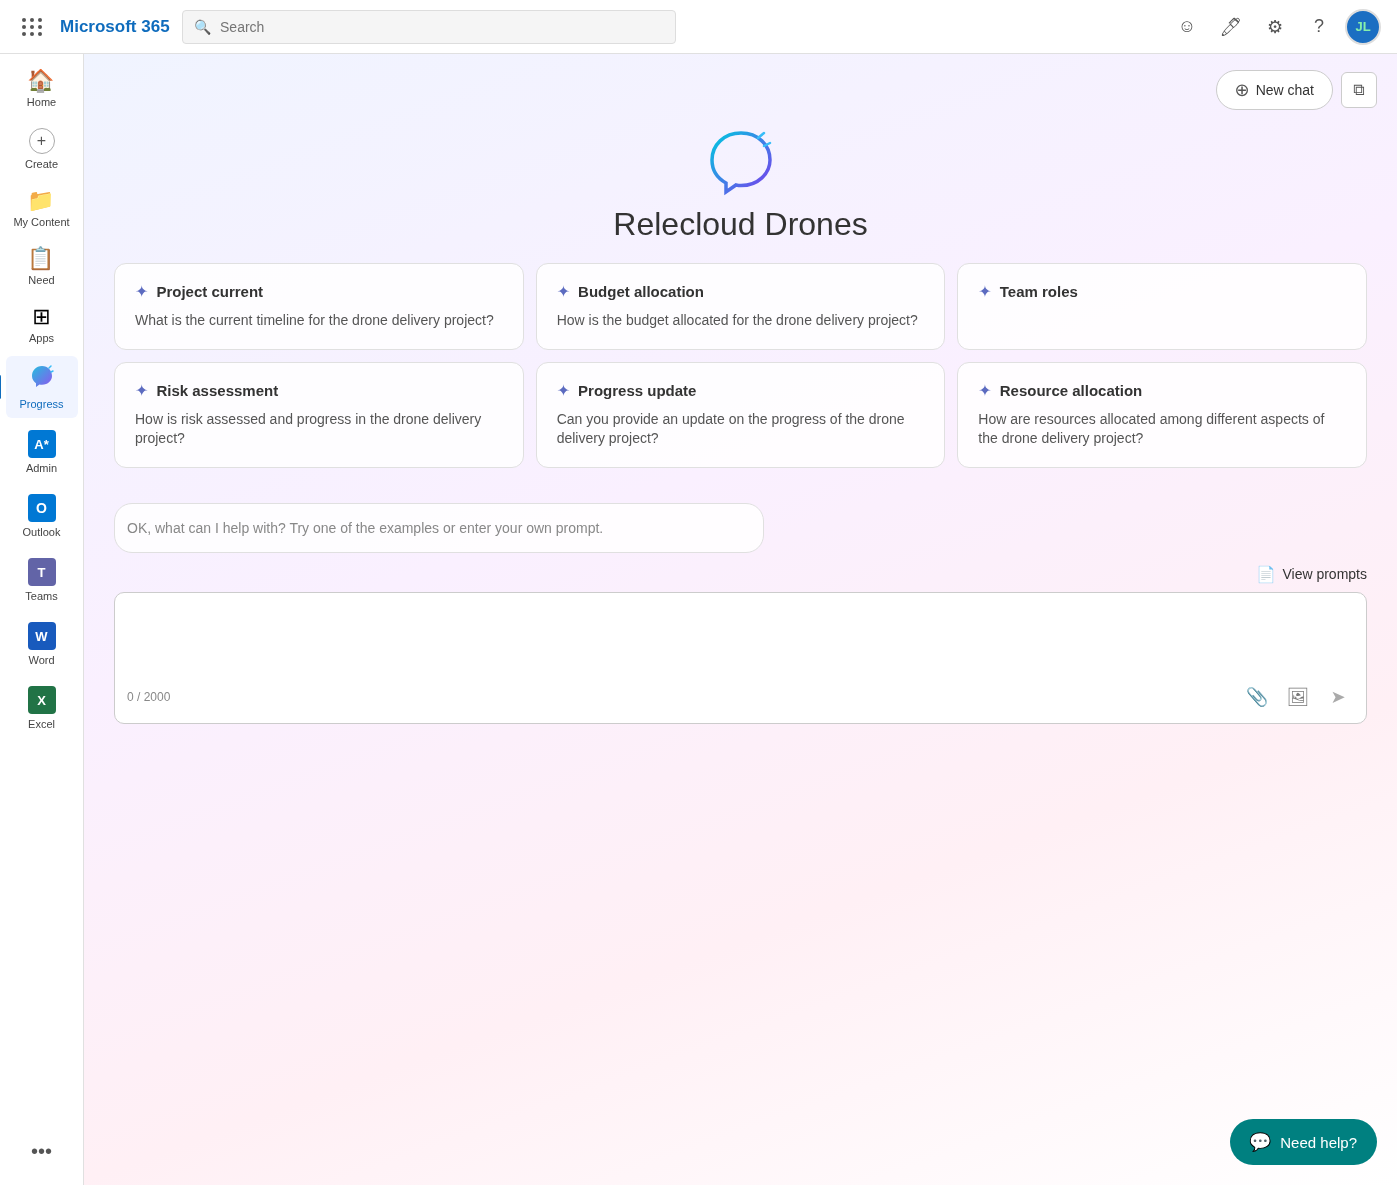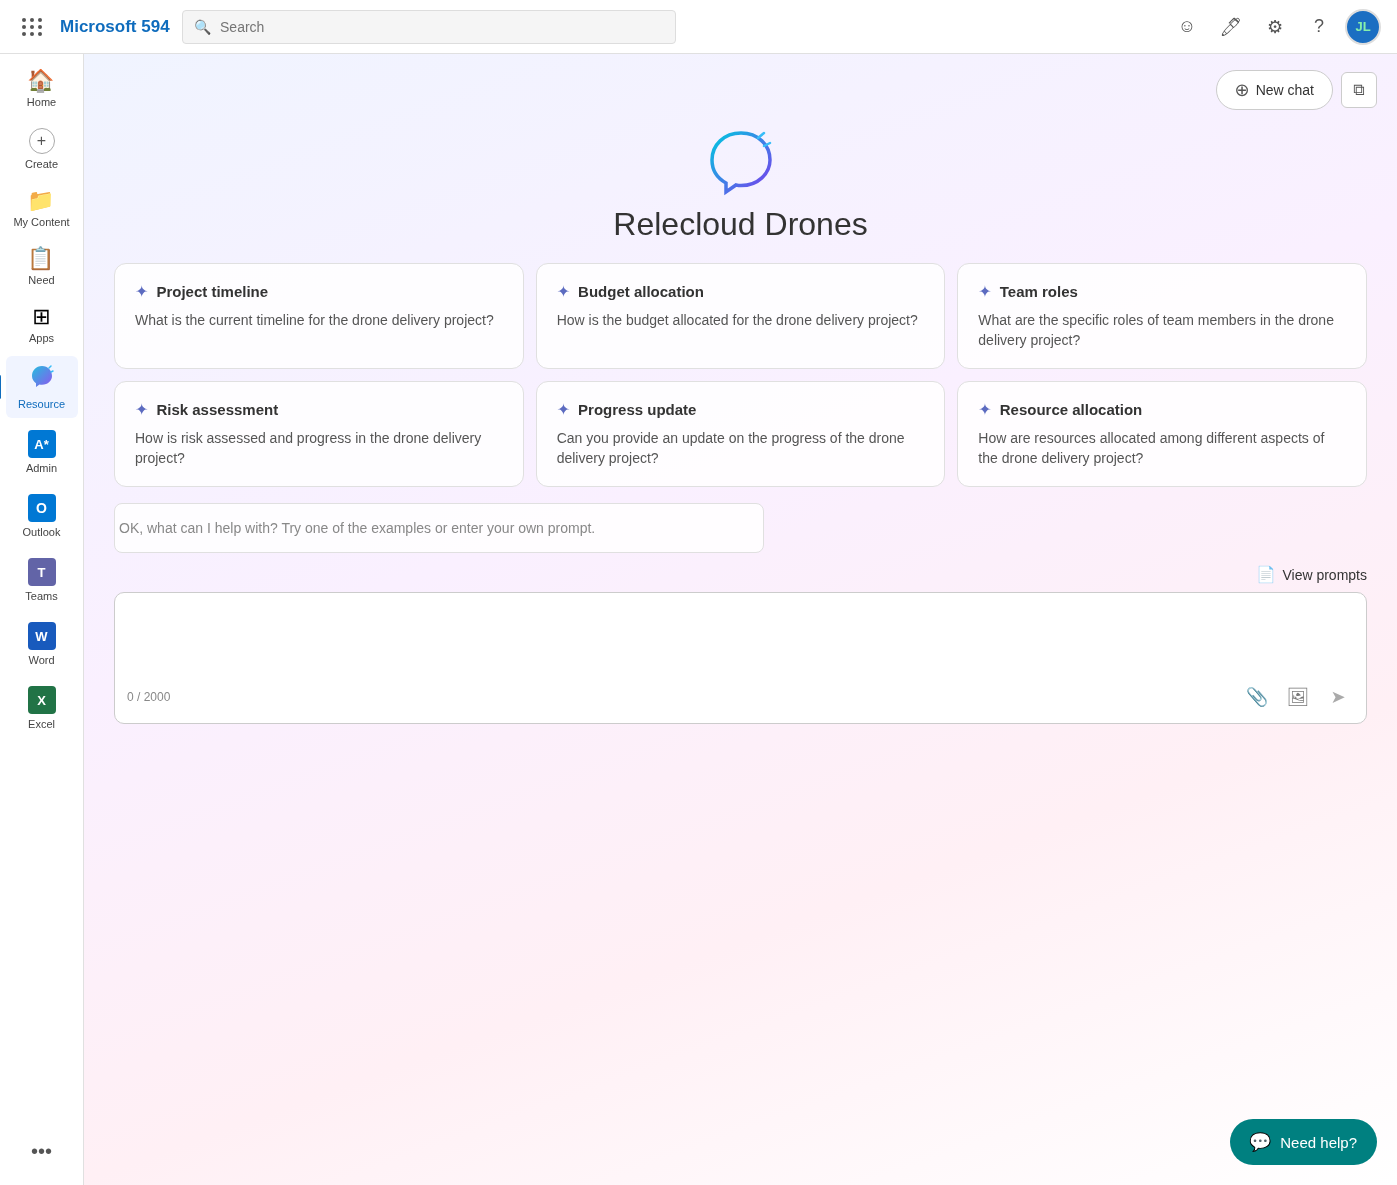--- a/index.html
+++ b/index.html
@@ -107,22 +107,23 @@
     }
     .card-header { display: flex; align-items: center; gap: 8px; margin-bottom: 10px; }
     .card-magic-icon { font-size: 16px; color: #5c6bc0; }
     .card-title { font-size: 15px; font-weight: 600; color: #333; }
     .card-body { font-size: 14px; color: #555; line-height: 1.4; }
 
     
     .prompt-area { padding: 16px 30px 8px; flex-shrink: 0; }
     .prompt-suggestion {
       background: rgba(255,255,255,0.85); border: 1px solid #e0e0e0;
-      border-radius: 8px; padding: 16px 4px; color: #888; font-size: 14px;
+      border-radius: 18px; padding: 16px 12px; color: #888; font-size: 14px;
       max-width: 650px;
+      margin-top: 19px;
     }
 
     
     .view-prompts {
       display: flex; align-items: center; justify-content: flex-end;
       padding: 4px 30px 8px; gap: 6px; cursor: pointer;
     }
     .view-prompts-icon { font-size: 16px; color: #555; }
     .view-prompts-label { font-size: 14px; color: #333; }
 
@@ -187,21 +188,21 @@
         <div class="grid-dot"></div>
         <div class="grid-dot"></div>
       <div class="grid-dot"></div>
         <div class="grid-dot"></div>
         <div class="grid-dot"></div>
       <div class="grid-dot"></div>
         <div class="grid-dot"></div>
         <div class="grid-dot"></div>
     </div>
   </div>
-  <span class="topbar-brand">Microsoft 594</span>
+  <span class="topbar-brand">Microsoft 365</span>
   <div class="topbar-search">
     <span class="topbar-search-icon">🔍</span>
     <input type="text" placeholder="Search" style="">
   </div>
   <div class="topbar-spacer"></div>
   <div class="topbar-actions">
     <button class="topbar-icon-btn">☺</button>
     <button class="topbar-icon-btn">🖊</button>
     <button class="topbar-icon-btn">⚙</button>
     <button class="topbar-icon-btn">?</button>
@@ -239,21 +240,21 @@
           <defs>
             <linearGradient id="cg" x1="0%" y1="0%" x2="100%" y2="100%">
               <stop offset="0%" style="stop-color:#00b4d8"></stop>
               <stop offset="100%" style="stop-color:#7c3aed"></stop>
             </linearGradient>
           </defs>
           <path d="M13 2 C7 2 3 6.5 3 12 C3 15 4.5 17.5 7 19.2 L7 23 L10.5 20.5 C11.3 20.7 12.1 20.8 13 20.8 C19 20.8 23 16.5 23 12 C23 6.5 19 2 13 2 Z" fill="url(#cg)" opacity="0.85"></path>
           <path d="M20 4 L22 2 M22 8 L24 7" stroke="#38bdf8" stroke-width="1.5" stroke-linecap="round"></path>
         </svg>
       </span>
-      <span class="sidebar-label">Resource</span>
+      <span class="sidebar-label">Progress</span>
     </div>
 
     <div class="sidebar-item">
       <span class="sidebar-icon">
         <div class="icon-box icon-box-admin" style="font-size:13px;font-weight:700;">A*</div>
       </span>
       <span class="sidebar-label">Admin</span>
     </div>
 
     <div class="sidebar-item">
@@ -314,37 +315,36 @@
         <path d="M52 10 L58 5 M58 18 L64 15" stroke="#38bdf8" stroke-width="2.5" stroke-linecap="round"></path>
       </svg>
       <h1 class="hero-title">Relecloud Drones</h1>
     </div>
 
     <div class="cards-grid">
 
       <div class="card">
         <div class="card-header">
           <span class="card-magic-icon">✦</span>
-          <span class="card-title">Project timeline</span>
+          <span class="card-title">Project current</span>
         </div>
         <p class="card-body">What is the current timeline for the drone delivery project?</p>
       </div>
       <div class="card">
         <div class="card-header">
           <span class="card-magic-icon">✦</span>
           <span class="card-title">Budget allocation</span>
         </div>
         <p class="card-body">How is the budget allocated for the drone delivery project?</p>
       </div>
       <div class="card">
         <div class="card-header">
           <span class="card-magic-icon">✦</span>
           <span class="card-title">Team roles</span>
         </div>
-        <p class="card-body">What are the specific roles of team members in the drone delivery project?</p>
       </div>
 
       <div class="card">
         <div class="card-header">
           <span class="card-magic-icon">✦</span>
           <span class="card-title">Risk assessment</span>
         </div>
         <p class="card-body">How is risk assessed and progress in the drone delivery project?</p>
       </div>
       <div class="card">

